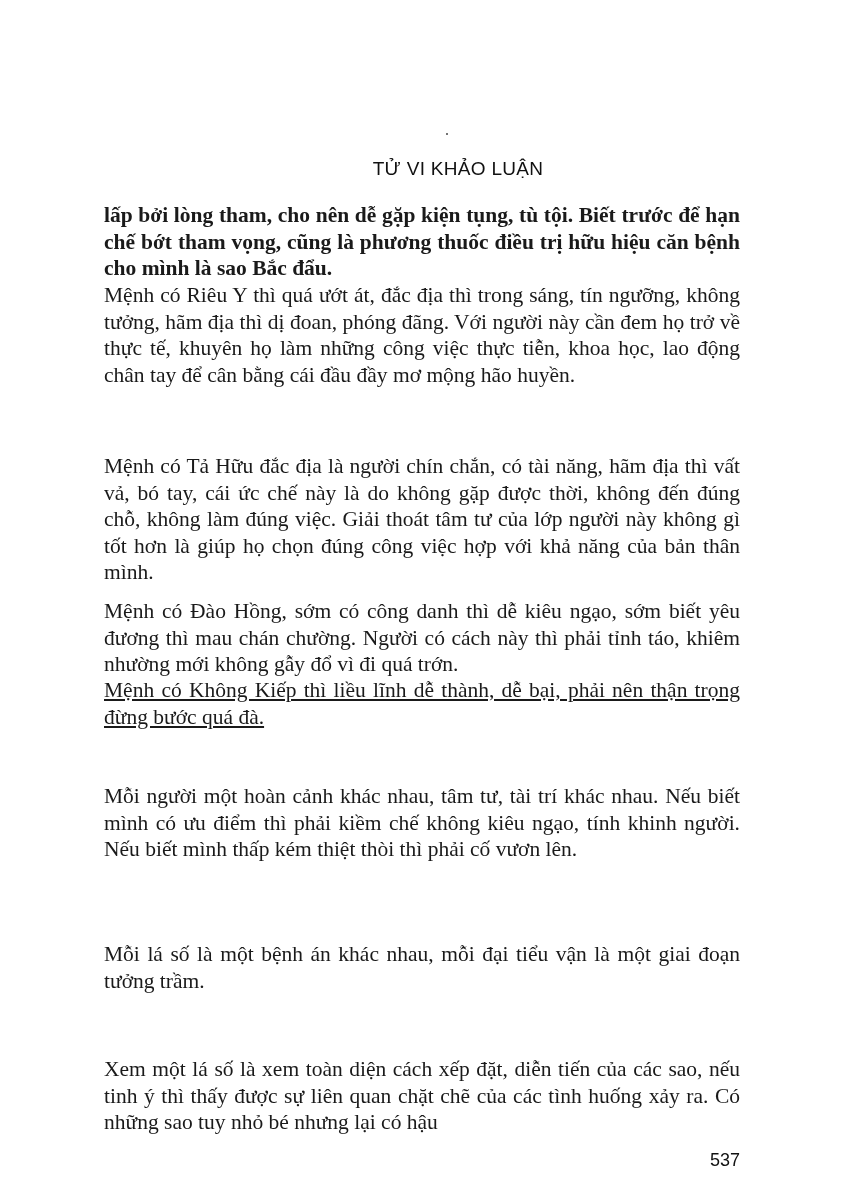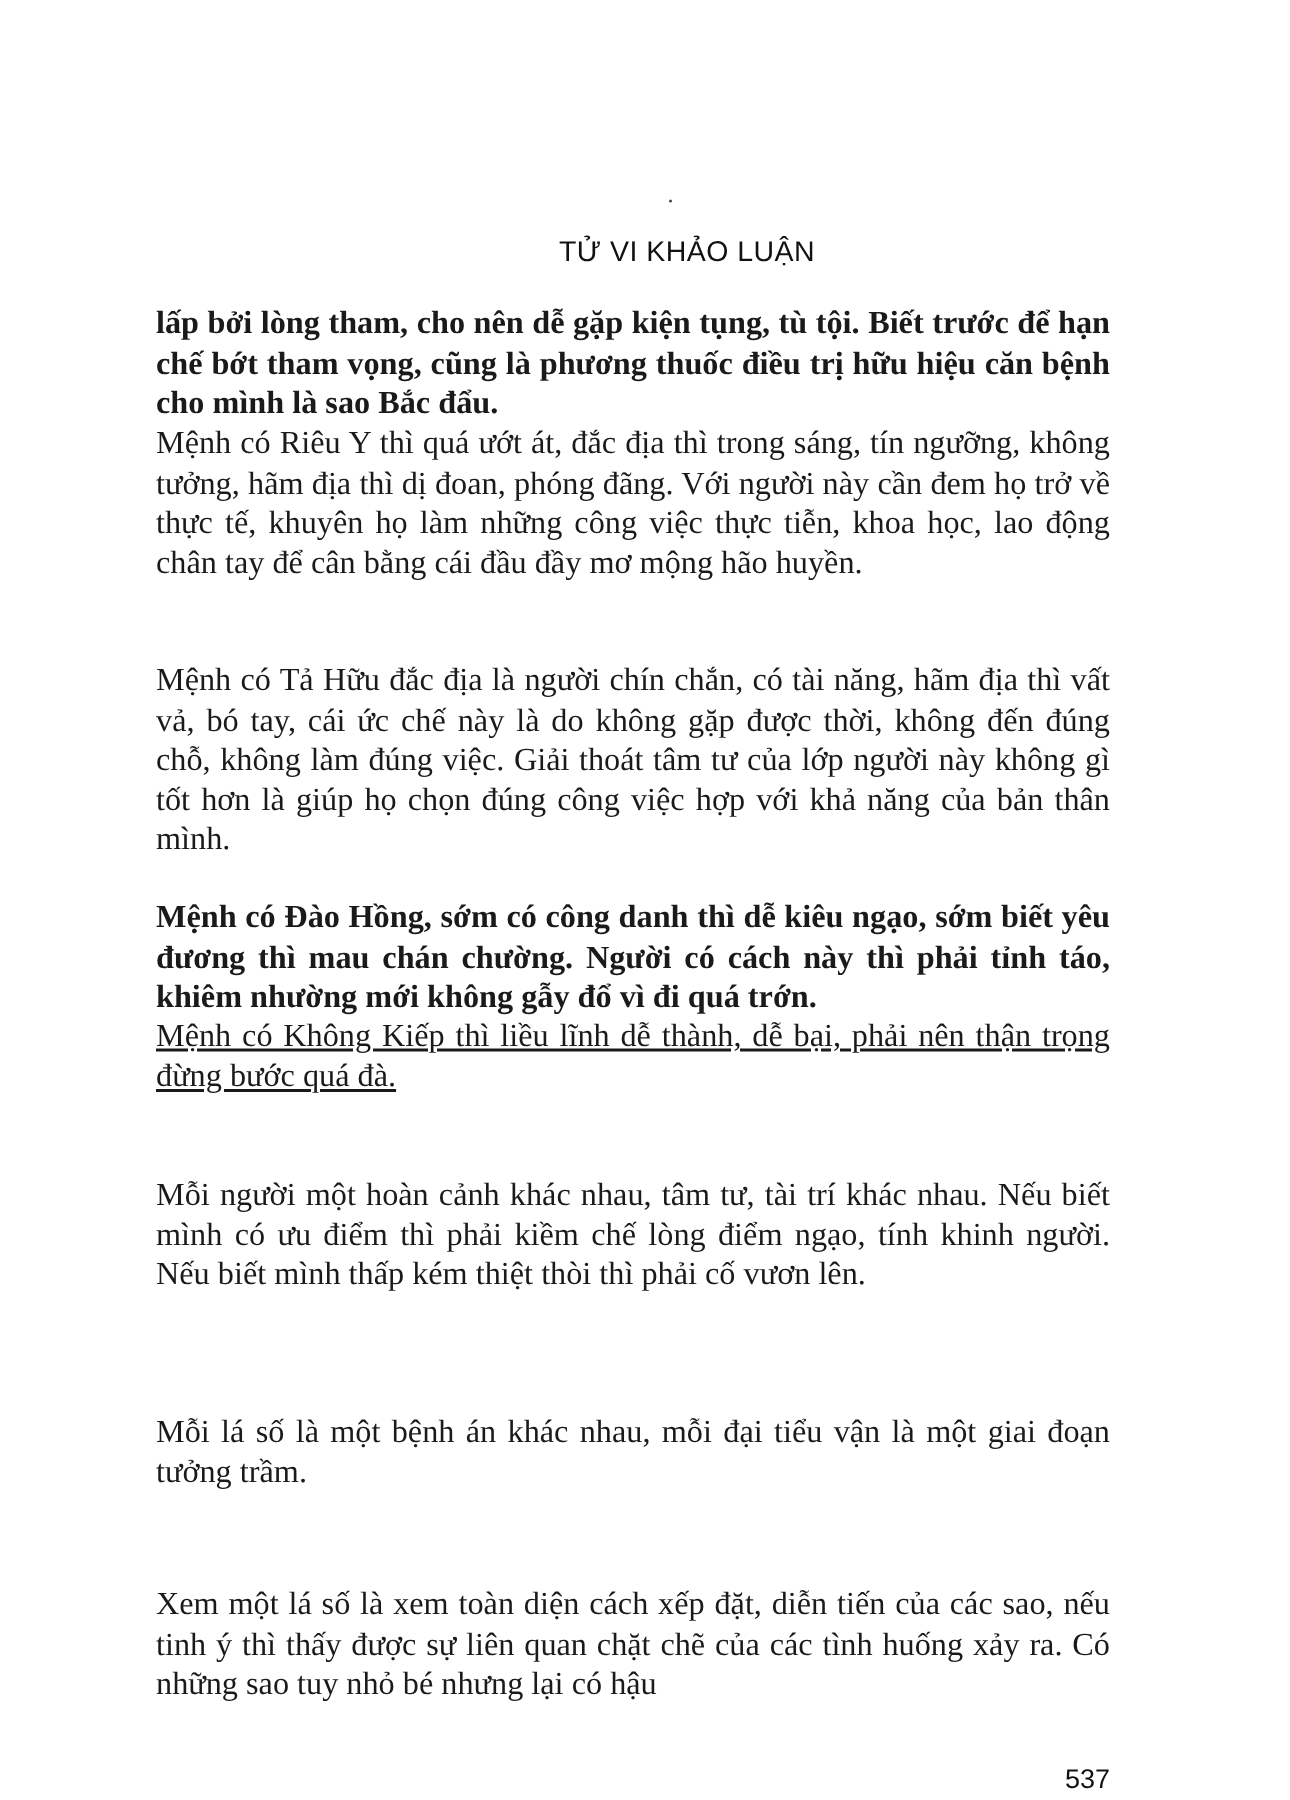--- a/index.html
+++ b/index.html
@@ -34,21 +34,21 @@
       font-size: 21.5px;
       line-height: 26.5px;
       text-align: justify;
       text-align-last: left;
     }
     .para {
       margin: 0;
     }
     .page-number {
       position: absolute;
-      top: 1176px;
+      top: 1150px;
       left: 700px;
       width: 40px;
       text-align: right;
       font-family: "Liberation Sans", "DejaVu Sans", sans-serif;
       font-size: 18px;
       color: #111;
     }
     .speck {
       position: absolute;
       width: 2px;
@@ -65,34 +65,34 @@
 <div class="running-head">TỬ VI KHẢO LUẬN</div>
 
 <div class="text-block" style="top:202px;font-weight:bold;">
   <p class="para">lấp bởi lòng tham, cho nên dễ gặp kiện tụng, tù tội. Biết trước để hạn chế bớt tham vọng, cũng là phương thuốc điều trị hữu hiệu căn bệnh cho mình là sao Bắc đẩu.</p>
 </div>
 
 <div class="text-block" style="top:282px;">
   <p class="para">Mệnh có Riêu Y thì quá ướt át, đắc địa thì trong sáng, tín ngưỡng, không tưởng, hãm địa thì dị đoan, phóng đãng. Với người này cần đem họ trở về thực tế, khuyên họ làm những công việc thực tiễn, khoa học, lao động chân tay để cân bằng cái đầu đầy mơ mộng hão huyền.</p>
 </div>
 
-<div class="text-block" style="top:440px;">
+<div class="text-block" style="top:453px;">
   <p class="para">Mệnh có Tả Hữu đắc địa là người chín chắn, có tài năng, hãm địa thì vất vả, bó tay, cái ức chế này là do không gặp được thời, không đến đúng chỗ, không làm đúng việc. Giải thoát tâm tư của lớp người này không gì tốt hơn là giúp họ chọn đúng công việc hợp với khả năng của bản thân mình.</p>
 </div>
 
-<div class="text-block" style="top:598px;font-weight:bold;">
+<div class="text-block" style="top:598px;">
   <p class="para">Mệnh có Đào Hồng, sớm có công danh thì dễ kiêu ngạo, sớm biết yêu đương thì mau chán chường. Người có cách này thì phải tỉnh táo, khiêm nhường mới không gẫy đổ vì đi quá trớn.</p>
 </div>
 
 <div class="text-block" style="top:677px;text-decoration:underline;">
   <p class="para">Mệnh có Không Kiếp thì liều lĩnh dễ thành, dễ bại, phải nên thận trọng đừng bước quá đà.</p>
 </div>
 
 <div class="text-block" style="top:783px;">
-  <p class="para">Mỗi người một hoàn cảnh khác nhau, tâm tư, tài trí khác nhau. Nếu biết mình có ưu điểm thì phải kiềm chế lòng điểm ngạo, tính khinh người. Nếu biết mình thấp kém thiệt thòi thì phải cố vươn lên.</p>
+  <p class="para">Mỗi người một hoàn cảnh khác nhau, tâm tư, tài trí khác nhau. Nếu biết mình có ưu điểm thì phải kiềm chế không kiêu ngạo, tính khinh người. Nếu biết mình thấp kém thiệt thòi thì phải cố vươn lên.</p>
 </div>
 
 <div class="text-block" style="top:941px;">
   <p class="para">Mỗi lá số là một bệnh án khác nhau, mỗi đại tiểu vận là một giai đoạn tưởng trầm.</p>
 </div>
 
 <div class="text-block" style="top:1056px;">
   <p class="para">Xem một lá số là xem toàn diện cách xếp đặt, diễn tiến của các sao, nếu tinh ý thì thấy được sự liên quan chặt chẽ của các tình huống xảy ra. Có những sao tuy nhỏ bé nhưng lại có hậu</p>
 </div>
 

